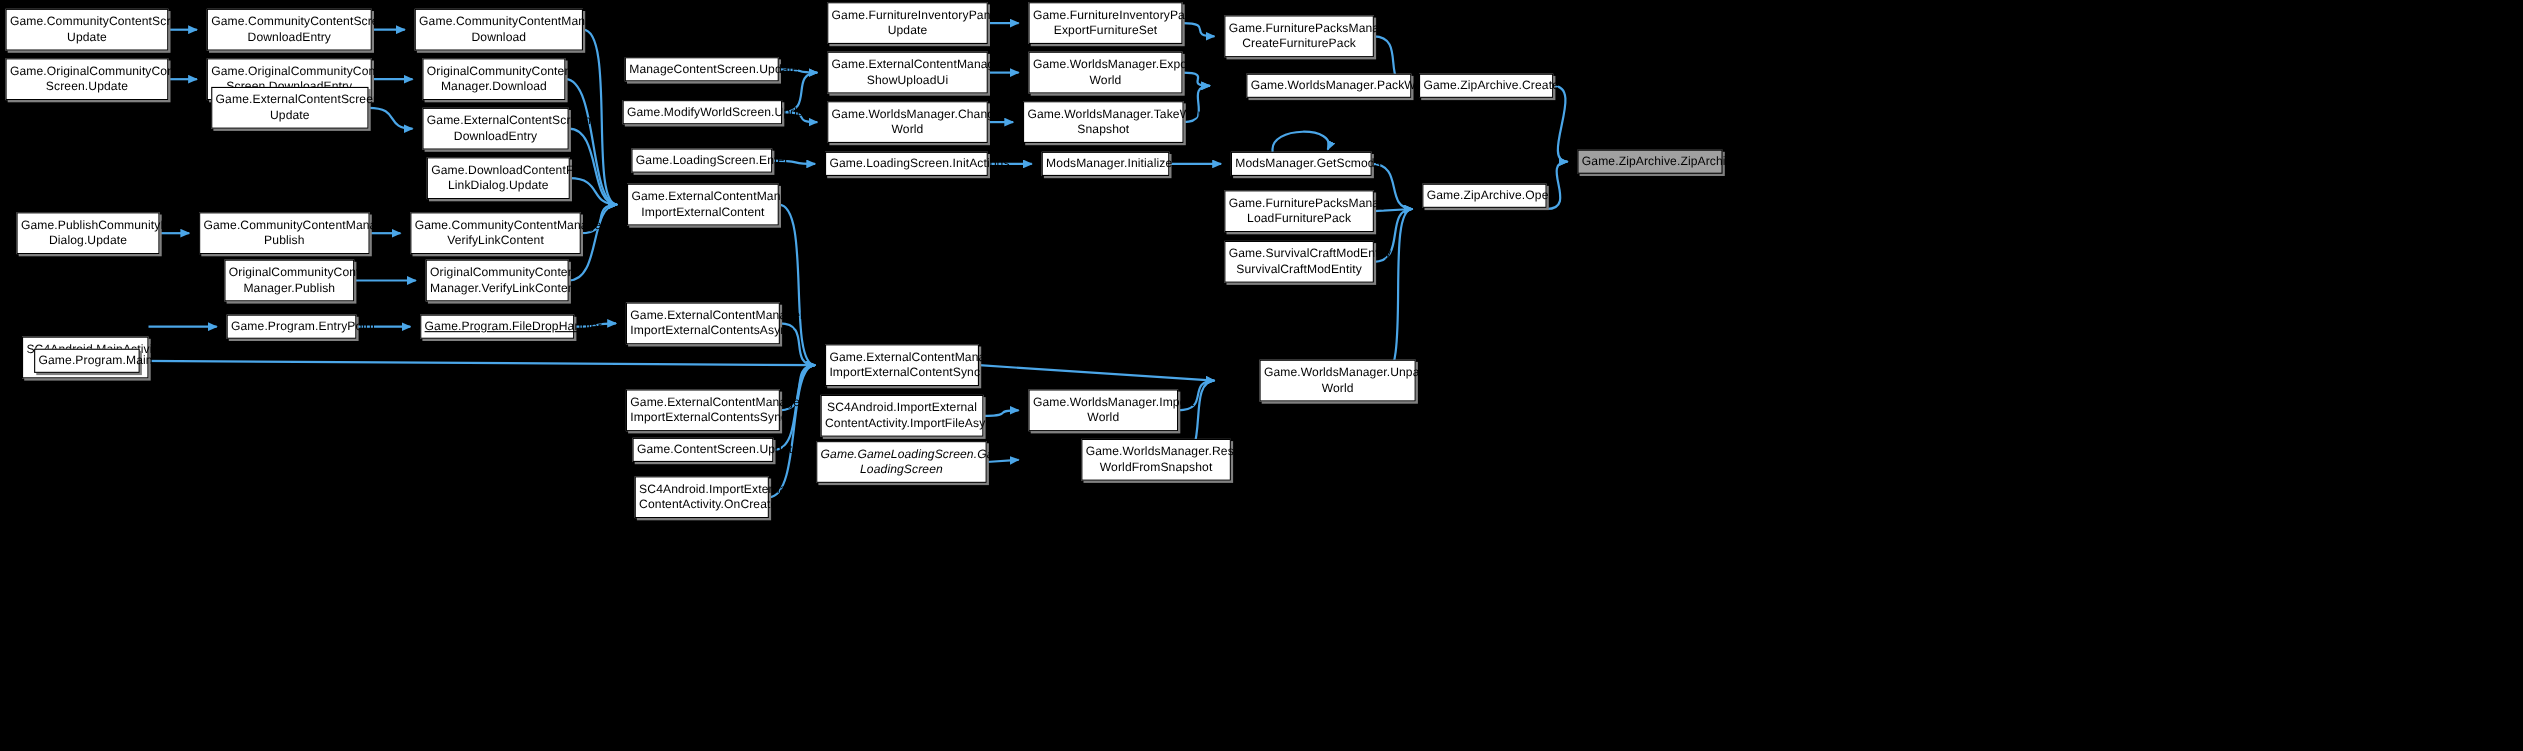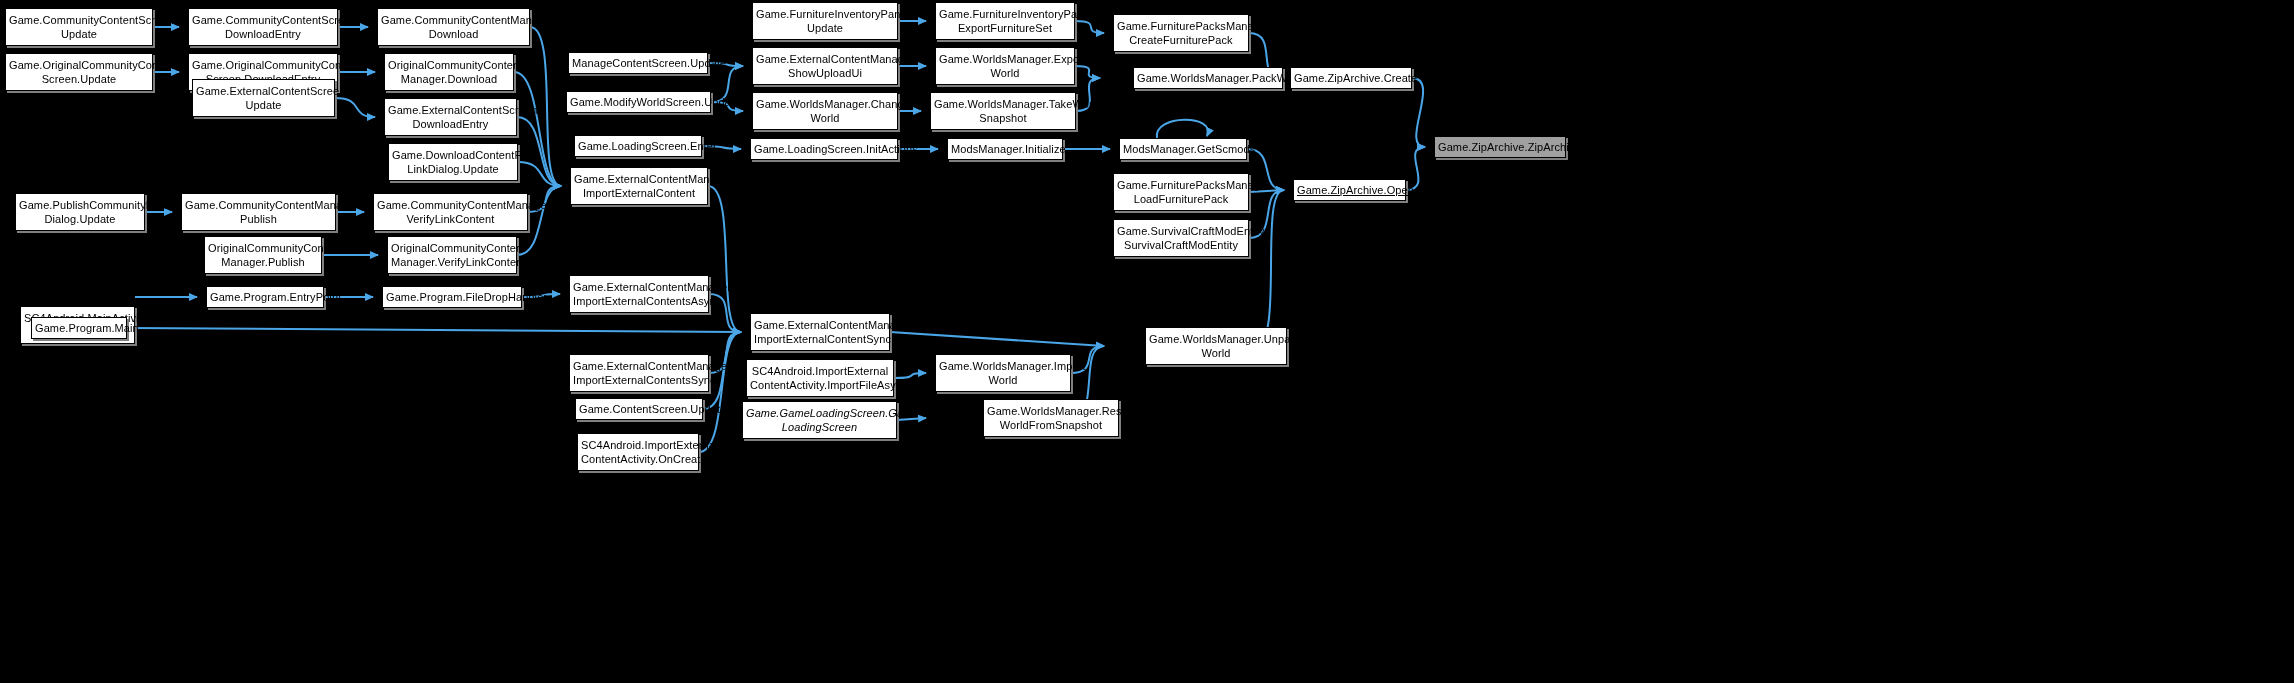--- a/index.html
+++ b/index.html
@@ -206,21 +206,21 @@
       <div class="node" style="left: 1119px; top: 138px; width: 128px; height: 22px;">
         <span class="label">ModsManager.GetScmods</span>
       </div>
       <div class="node highlight" style="left: 1434px; top: 136px; width: 132px; height: 22px;">
         <span class="label">Game.ZipArchive.ZipArchive</span>
       </div>
       <div class="node" style="left: 1113px; top: 173px; width: 136px; height: 38px;">
         <span class="label">Game.FurniturePacksManager.
 LoadFurniturePack</span>
       </div>
-      <div class="node" style="left: 1293px; top: 179px; width: 113px; height: 22px; text-decoration: underline;">
+      <div class="node" style="left: 1293px; top: 167px; width: 113px; height: 22px;">
         <span class="label">Game.ZipArchive.Open</span>
       </div>
       <div class="node" style="left: 15px; top: 193px; width: 130px; height: 38px;">
         <span class="label">Game.PublishCommunityLink
 Dialog.Update</span>
       </div>
       <div class="node" style="left: 181px; top: 193px; width: 155px; height: 38px;">
         <span class="label">Game.CommunityContentManager.
 Publish</span>
       </div>
@@ -244,21 +244,21 @@
         <span class="label">Game.ExternalContentManager.
 ImportExternalContentsAsync</span>
       </div>
       <div class="node" style="left: 20px; top: 278px; width: 115px; height: 38px; margin-top: 28px;">
         <span class="label">SC4Android.MainActivity.
 OnRun</span>
       </div>
       <div class="node" style="left: 206px; top: 286px; width: 118px; height: 22px;">
         <span class="label">Game.Program.EntryPoint</span>
       </div>
-      <div class="node" style="left: 382px; top: 286px; width: 140px; height: 22px;">
+      <div class="node" style="left: 382px; top: 286px; width: 140px; height: 22px; text-decoration: underline;">
         <span class="label">Game.Program.FileDropHandler</span>
       </div>
       <div class="node" style="left: 31px; top: 317px; width: 96px; height: 22px;">
         <span class="label">Game.Program.Main</span>
       </div>
       <div class="node" style="left: 750px; top: 313px; width: 140px; height: 38px;">
         <span class="label">Game.ExternalContentManager.
 ImportExternalContentSync</span>
       </div>
       <div class="node" style="left: 1113px; top: 327px; width: 142px; height: 38px; margin-left: 32px;">

